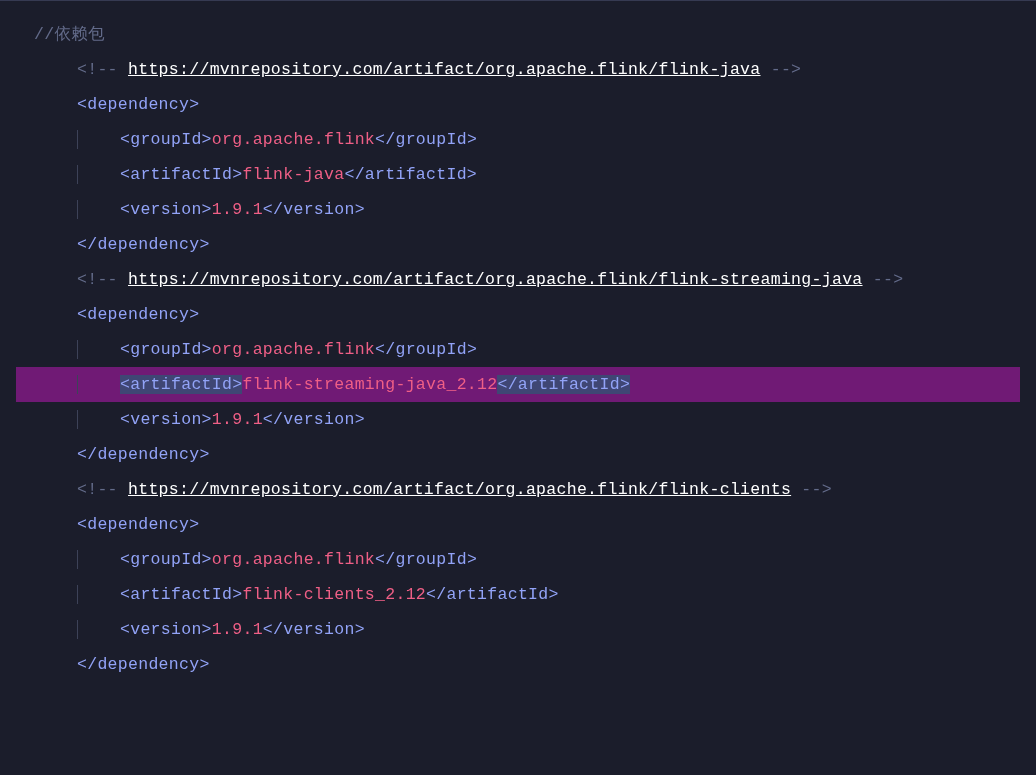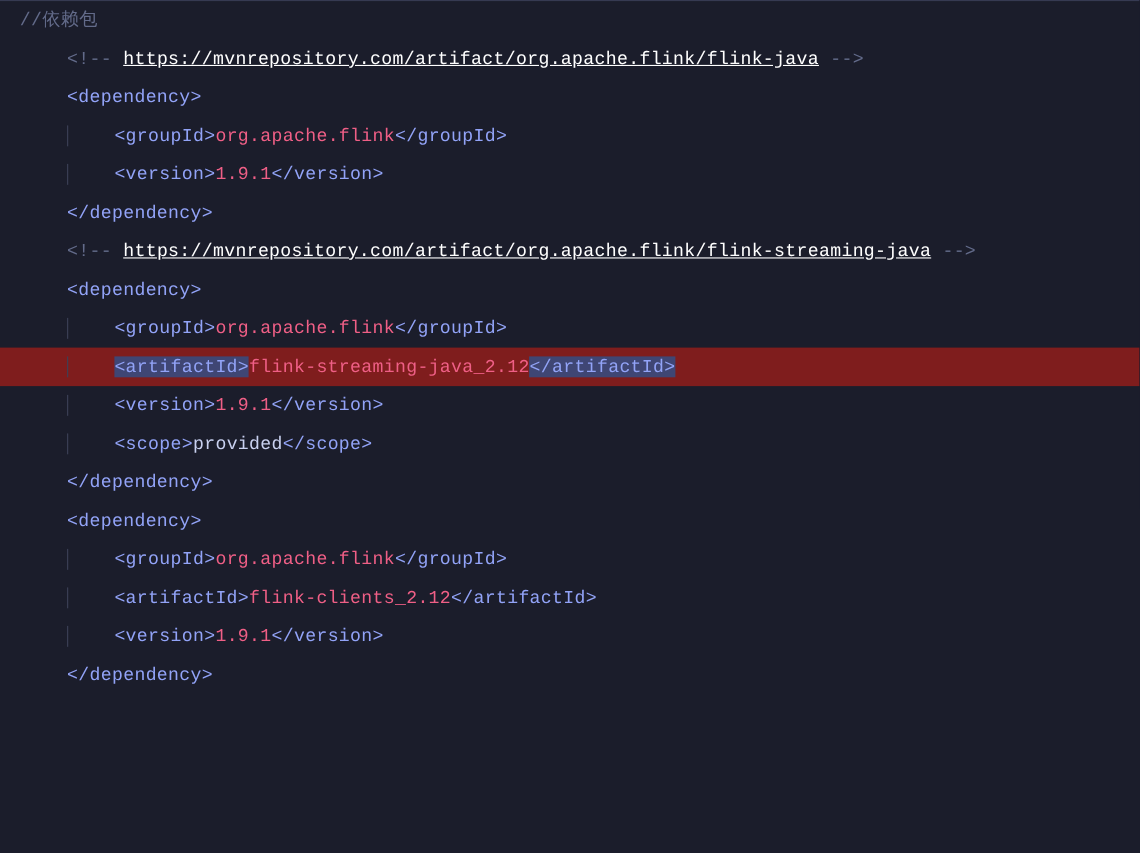--- a/index.html
+++ b/index.html
@@ -8,37 +8,37 @@
     font-family: 'Menlo', 'Consolas', 'Courier New', monospace;
     font-size: 16.5px;
     line-height: 35px;
     letter-spacing: 0.3px;
     padding: 0;
     width: 1036px;
     height: 775px;
     overflow: hidden;
   }
   .code-area {
-    padding: 0;
+    padding: 16px;
     border-top: 1px solid #363a52;
   }
   .line {
     white-space: pre;
     padding-left: 18px;
     position: relative;
     color: #92a3f7;
   }
   .guide {
     position: absolute;
     width: 1px;
     background: #3d4258;
     top: 0;
     bottom: 0;
   }
-  .hl-line { background: #7f1d1d; }
+  .hl-line { background: #701a75; }
   .sel { background: #3f4674; }
   .tag { color: #92a3f7; }
   .value-red { color: #ef5f86; }
   .text-plain { color: #c9d1f0; }
   .comment { color: #636b8a; }
   .slash { color: #636b8a; }
   .link {
     color: #ffffff;
     text-decoration: underline;
   }
@@ -53,39 +53,40 @@
 
 <div class="line"><span class="slash">//</span><span class="comment">依赖包</span></div>
 
 
 <div class="line"><span class="pad w1"></span><span class="comment">&lt;!-- </span><span class="link">https://mvnrepository.com/artifact/org.apache.flink/flink-java</span><span class="comment"> --&gt;</span></div>
 
 <div class="line"><span class="pad w1"></span><span class="tag">&lt;dependency&gt;</span></div>
 
 <div class="line"><span style="position:relative;"><span class="guide" style="left:43px;"></span></span><span class="pad w2"></span><span class="tag">&lt;groupId&gt;</span><span class="value-red">org.apache.flink</span><span class="tag">&lt;/groupId&gt;</span></div>
 
+<div class="line"><span style="position:relative;"><span class="guide" style="left:43px;"></span></span><span class="pad w2"></span><span class="tag">&lt;artifactId&gt;</span><span class="value-red">flink-java</span><span class="tag">&lt;/artifactId&gt;</span></div>
 
 <div class="line"><span style="position:relative;"><span class="guide" style="left:43px;"></span></span><span class="pad w2"></span><span class="tag">&lt;version&gt;</span><span class="value-red">1.9.1</span><span class="tag">&lt;/version&gt;</span></div>
 
 <div class="line"><span class="pad w1"></span><span class="tag">&lt;/dependency&gt;</span></div>
 
 <div class="line"><span class="pad w1"></span><span class="comment">&lt;!-- </span><span class="link">https://mvnrepository.com/artifact/org.apache.flink/flink-streaming-java</span><span class="comment"> --&gt;</span></div>
 
 <div class="line"><span class="pad w1"></span><span class="tag">&lt;dependency&gt;</span></div>
 
 <div class="line"><span style="position:relative;"><span class="guide" style="left:43px;"></span></span><span class="pad w2"></span><span class="tag">&lt;groupId&gt;</span><span class="value-red">org.apache.flink</span><span class="tag">&lt;/groupId&gt;</span></div>
 
 <div class="line hl-line"><span style="position:relative;"><span class="guide" style="left:43px;"></span></span><span class="pad w2"></span><span class="tag sel">&lt;artifactId&gt;</span><span class="value-red">flink-streaming-java_2.12</span><span class="tag sel">&lt;/artifactId&gt;</span></div>
 
 <div class="line"><span style="position:relative;"><span class="guide" style="left:43px;"></span></span><span class="pad w2"></span><span class="tag">&lt;version&gt;</span><span class="value-red">1.9.1</span><span class="tag">&lt;/version&gt;</span></div>
 
-<div class="line"><span style="position:relative;"><span class="guide" style="left:43px;"></span></span><span class="pad w2"></span><span class="tag">&lt;scope&gt;</span><span class="text-plain">provided</span><span class="tag">&lt;/scope&gt;</span></div>
 
 <div class="line"><span class="pad w1"></span><span class="tag">&lt;/dependency&gt;</span></div>
 
+<div class="line"><span class="pad w1"></span><span class="comment">&lt;!-- </span><span class="link">https://mvnrepository.com/artifact/org.apache.flink/flink-clients</span><span class="comment"> --&gt;</span></div>
 
 <div class="line"><span class="pad w1"></span><span class="tag">&lt;dependency&gt;</span></div>
 
 <div class="line"><span style="position:relative;"><span class="guide" style="left:43px;"></span></span><span class="pad w2"></span><span class="tag">&lt;groupId&gt;</span><span class="value-red">org.apache.flink</span><span class="tag">&lt;/groupId&gt;</span></div>
 
 <div class="line"><span style="position:relative;"><span class="guide" style="left:43px;"></span></span><span class="pad w2"></span><span class="tag">&lt;artifactId&gt;</span><span class="value-red">flink-clients_2.12</span><span class="tag">&lt;/artifactId&gt;</span></div>
 
 <div class="line"><span style="position:relative;"><span class="guide" style="left:43px;"></span></span><span class="pad w2"></span><span class="tag">&lt;version&gt;</span><span class="value-red">1.9.1</span><span class="tag">&lt;/version&gt;</span></div>
 
 <div class="line"><span class="pad w1"></span><span class="tag">&lt;/dependency&gt;</span></div>

